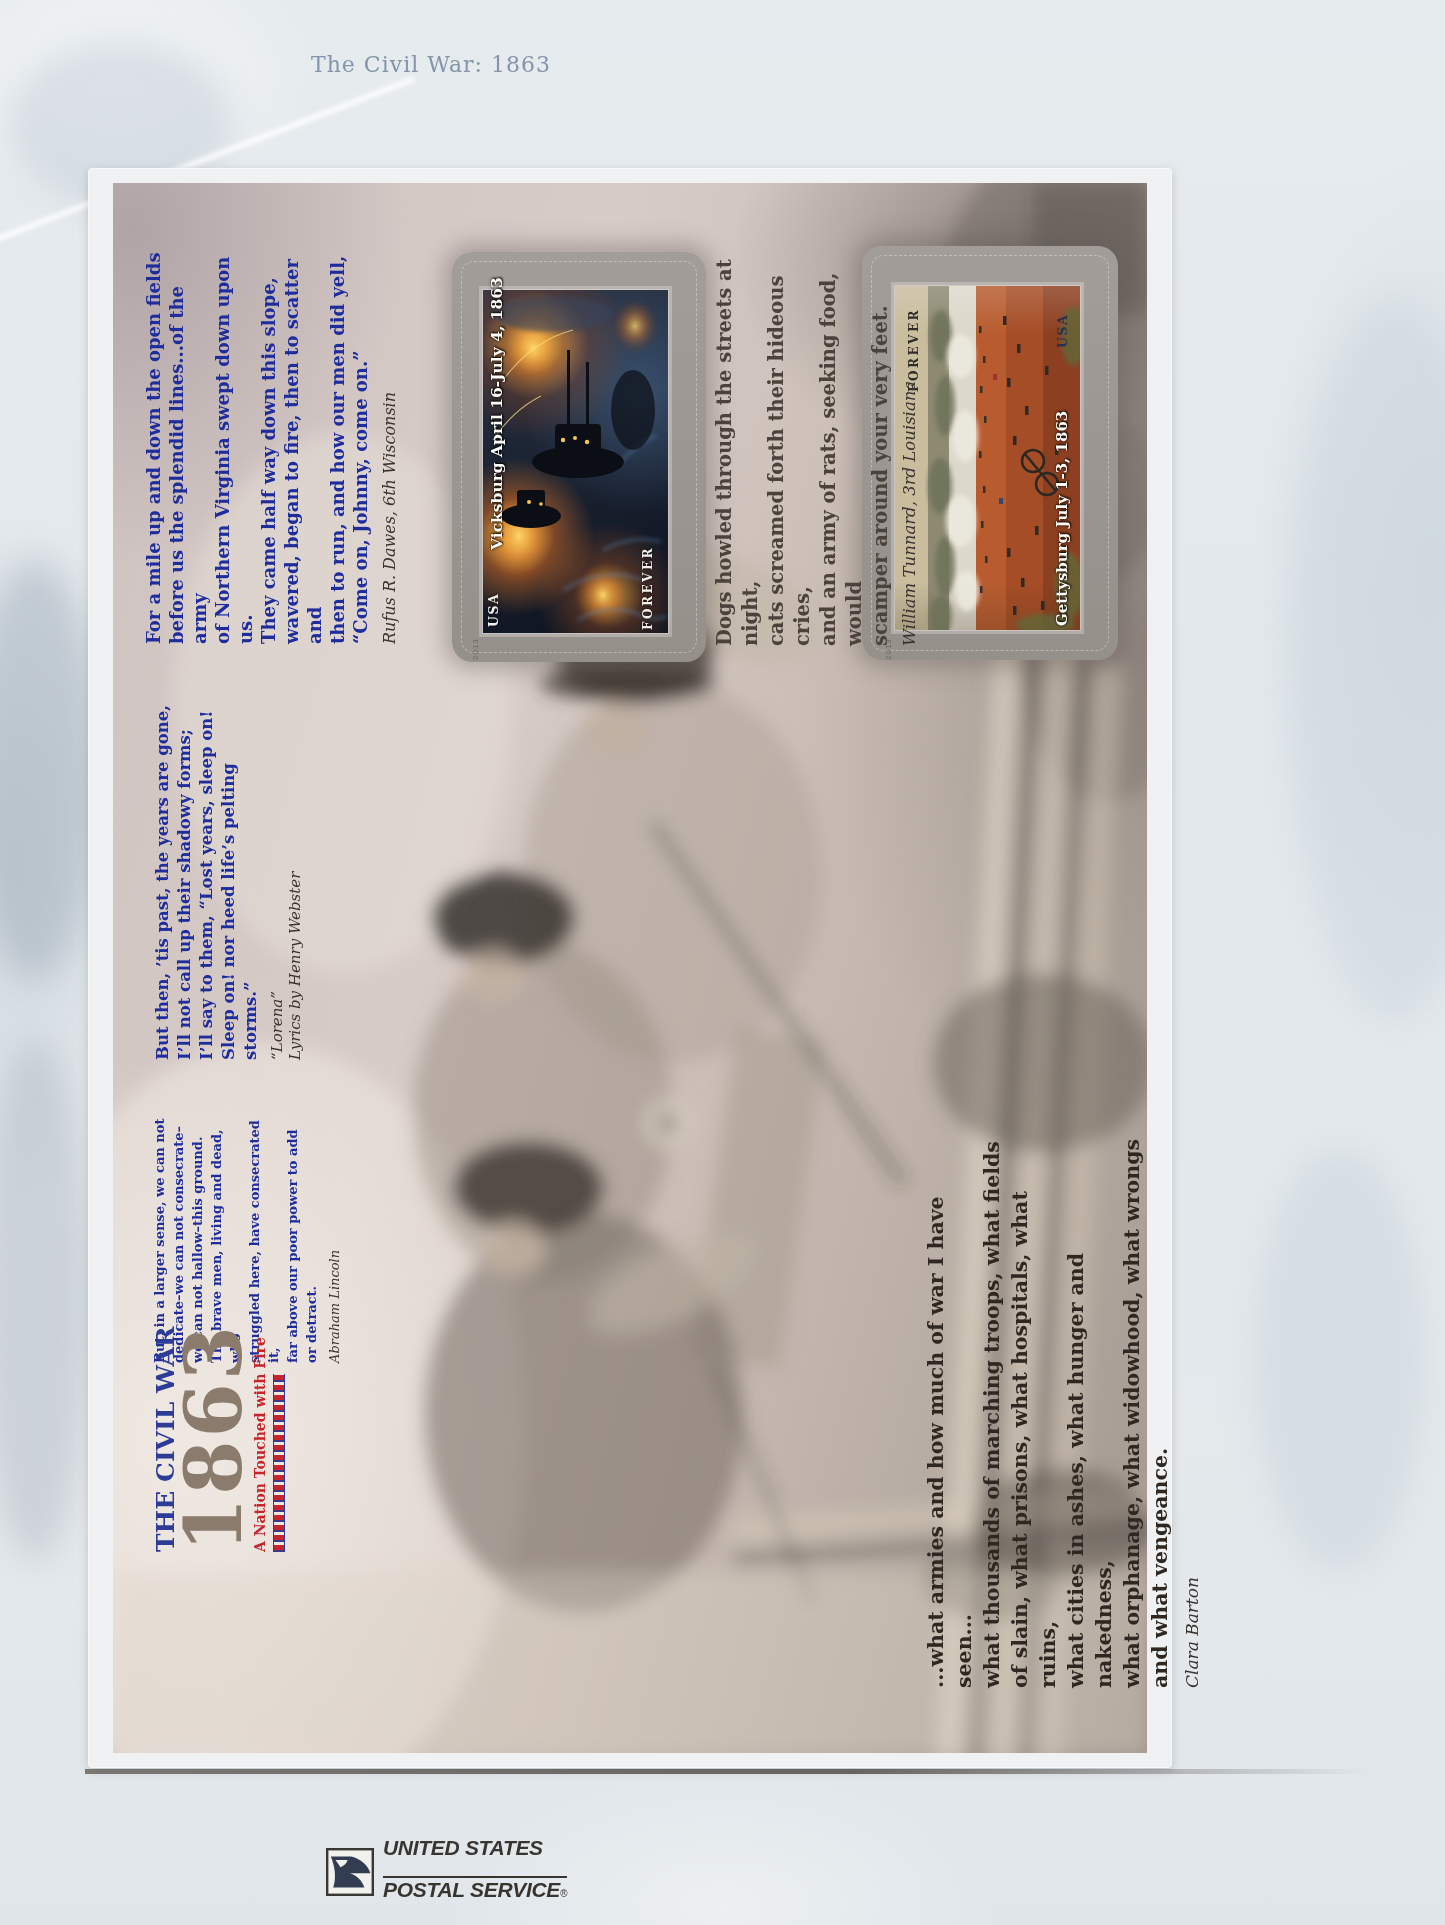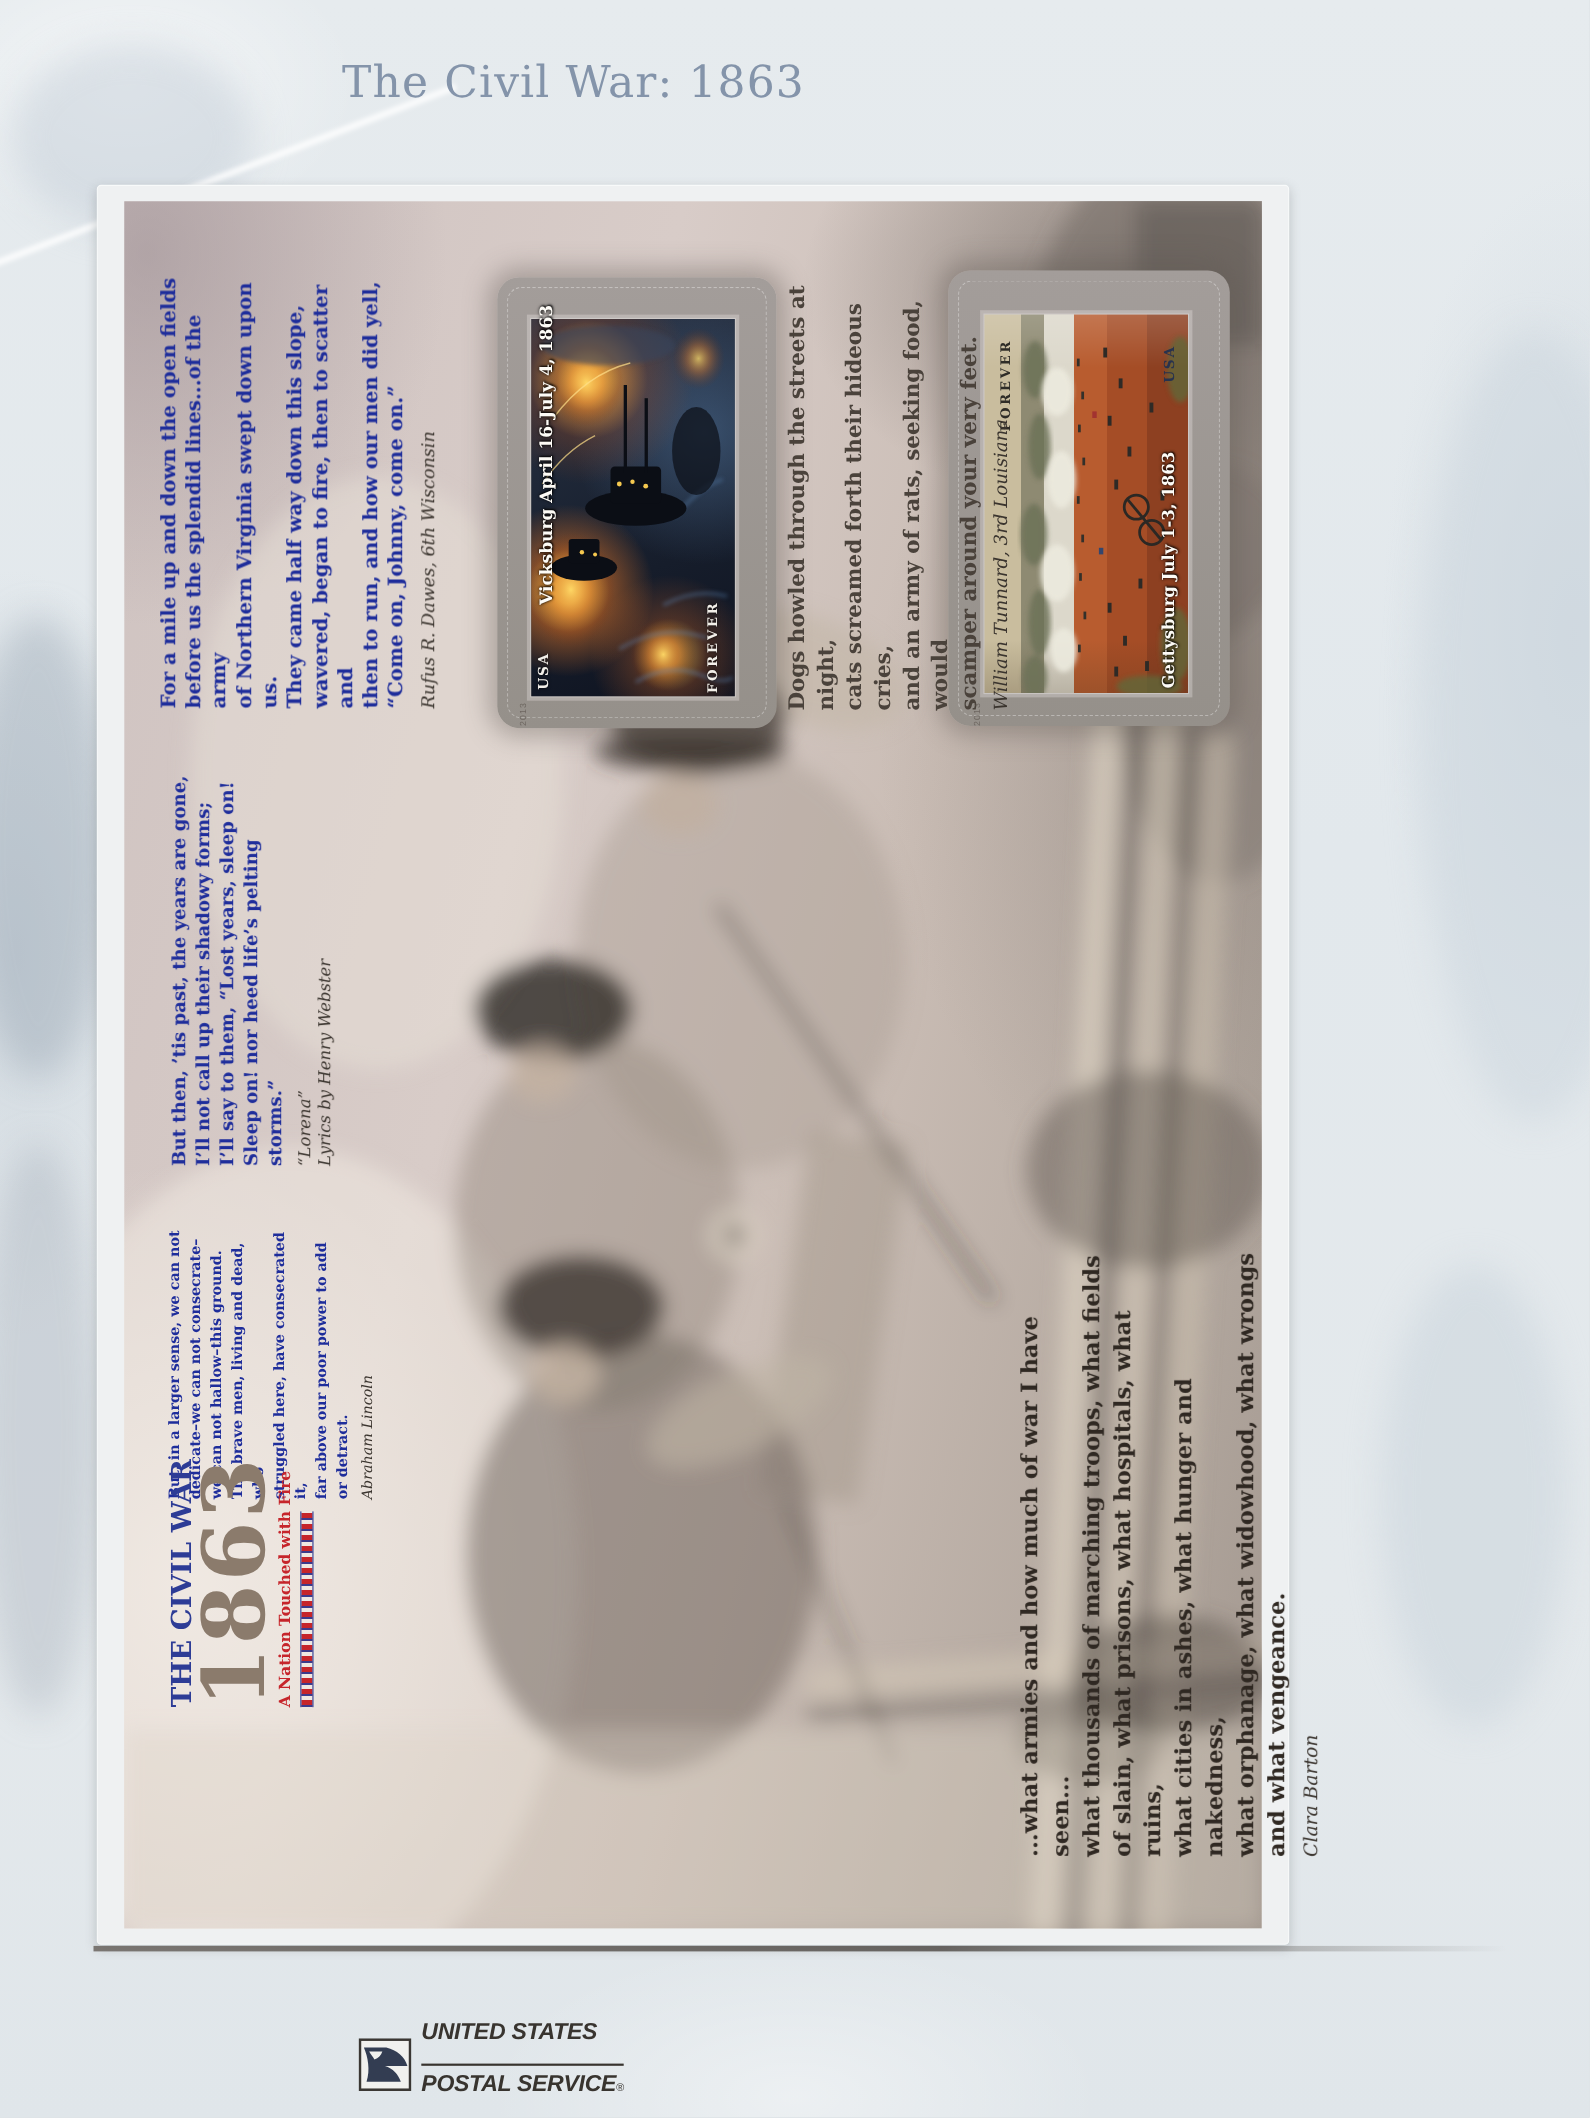--- a/index.html
+++ b/index.html
@@ -8,21 +8,21 @@
     font-family:"DejaVu Serif", serif;}
   #page::before{content:"";position:absolute;inset:0;
     background:
       radial-gradient(ellipse 300px 200px at 8% 4%, rgba(255,255,255,.55), transparent 70%),
       radial-gradient(ellipse 250px 600px at 99% 30%, rgba(176,190,202,.30), transparent 70%),
       radial-gradient(ellipse 200px 500px at 1% 45%, rgba(160,174,188,.28), transparent 70%),
       radial-gradient(ellipse 400px 200px at 50% 99%, rgba(255,255,255,.4), transparent 70%);}
   .ghost{position:absolute;filter:blur(16px);border-radius:50%;}
   #crease{position:absolute;left:-40px;top:160px;width:470px;height:6px;
     background:rgba(255,255,255,.8);transform:rotate(-21deg);filter:blur(2px);}
-  #header{position:absolute;left:311px;top:52px;margin:0;font-size:40px;font-weight:normal;
+  #header{position:absolute;left:311px;top:52px;margin:0;font-size:22px;font-weight:normal;
     letter-spacing:1px;color:#8494aa;font-family:"DejaVu Serif",serif;}
   
   #sleeve{position:absolute;left:88px;top:168px;width:1082px;height:1598px;
     background:#eff1f2;border:1px solid #f8fafa;border-radius:4px;
     box-shadow:0 3px 10px rgba(96,100,104,.28);}
   #panel{position:absolute;left:24px;top:14px;width:1034px;height:1570px;overflow:hidden;
     background:
       radial-gradient(ellipse 420px 300px at 88% 5%, rgba(82,76,72,.50), transparent 70%),
       radial-gradient(ellipse 500px 700px at 100% 30%, rgba(110,102,96,.35), transparent 70%),
       radial-gradient(ellipse 420px 520px at 2% 3%, rgba(152,138,144,.55), transparent 65%),
@@ -84,21 +84,21 @@
   #stamp-gettysburg .stamp-usa{color:#27324e;}
   #stamp-gettysburg .stamp-forever{color:#2e2c27;}
   .stamp-year{font-size:8px;color:#6e6761;letter-spacing:1px;white-space:nowrap;font-family:"Liberation Sans",sans-serif;}
   
   #fineprint{position:absolute;left:327px;top:1793px;font-family:"Liberation Sans",sans-serif;
     font-size:13.5px;color:#454039;letter-spacing:.1px;}
   #logo{position:absolute;left:326px;top:1837px;display:flex;align-items:center;}
   #logo .usps-text{margin-left:9px;font-family:"Liberation Sans",sans-serif;font-style:italic;
     font-weight:bold;color:#38342f;letter-spacing:-.3px;}
   #logo .usps-l1{font-size:21px;line-height:22px;border-bottom:2px solid #38342f;padding-bottom:17px;}
-  #logo .usps-l2{font-size:21px;line-height:34px;}
+  #logo .usps-l2{font-size:21px;line-height:24px;}
   #logo .reg{font-size:10px;font-weight:normal;vertical-align:baseline;}
 </style>
 </head>
 <body>
 
 <div id="page">
 
   <div class="ghost" style="left:-30px;top:560px;width:130px;height:420px;background:rgba(140,155,170,.35);"></div>
   <div class="ghost" style="left:-20px;top:1040px;width:110px;height:520px;background:rgba(150,160,172,.30);"></div>
   <div class="ghost" style="left:10px;top:40px;width:220px;height:170px;background:rgba(196,206,215,.5);"></div>

